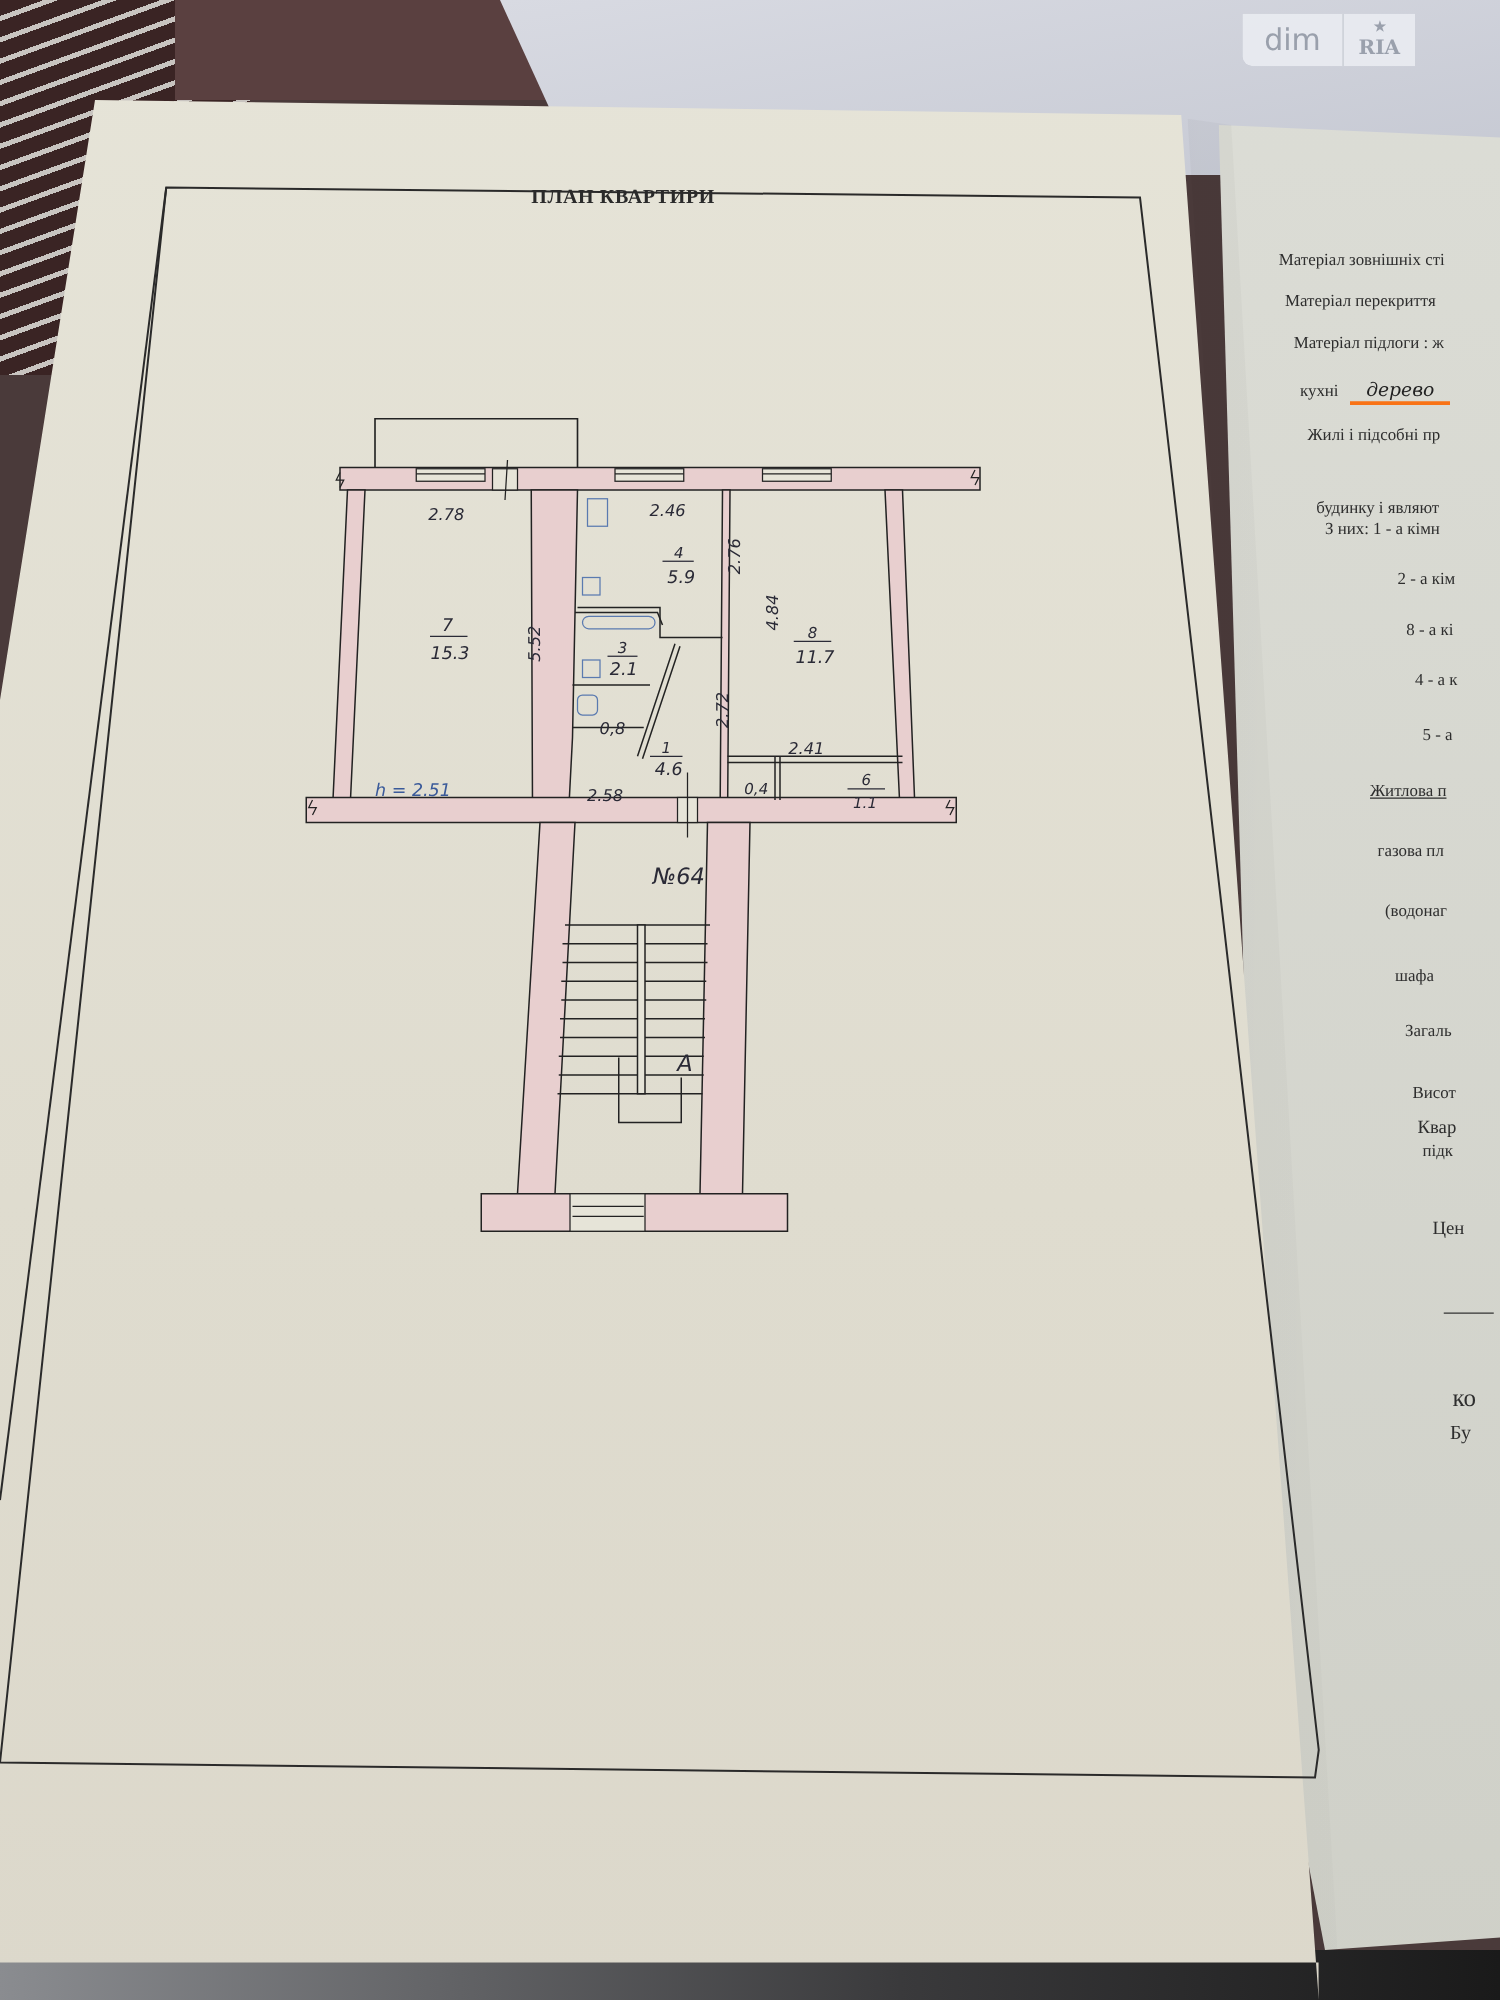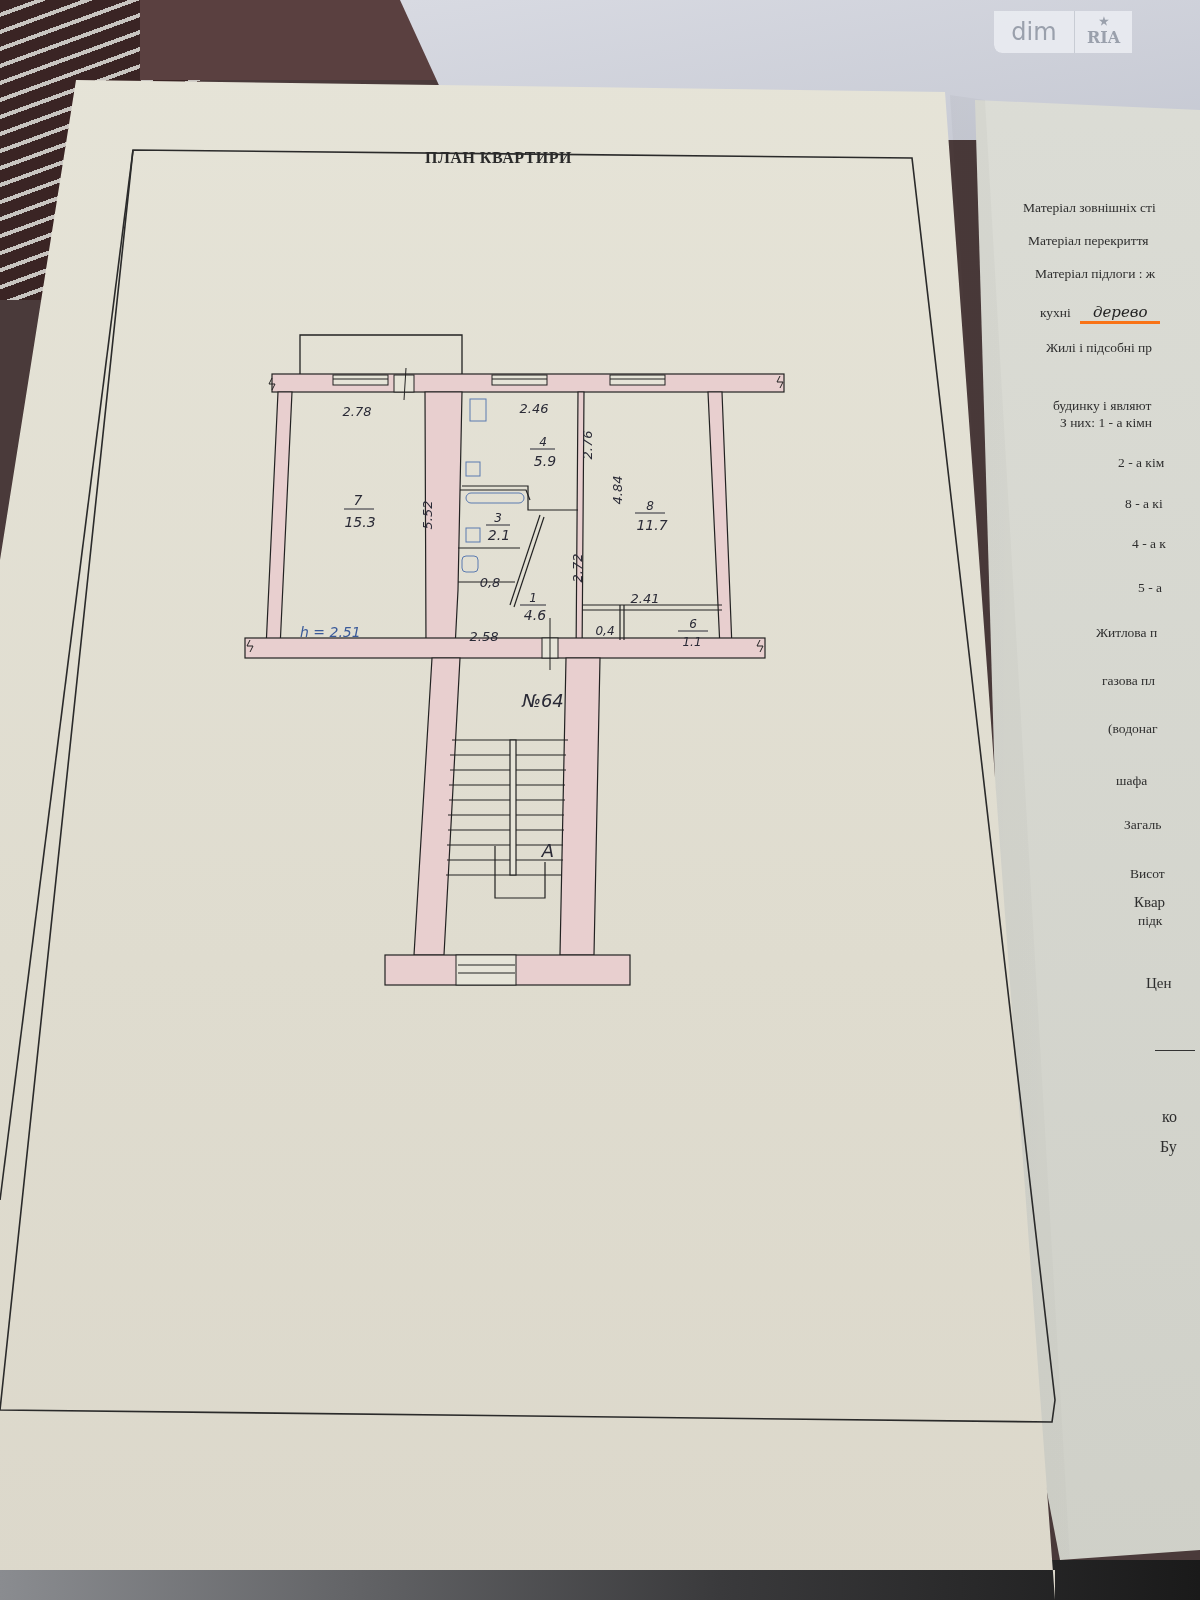--- a/index.html
+++ b/index.html
@@ -208,32 +208,32 @@
     <span>кухні</span>
     <span style="display:inline-block;border-bottom:3px solid #f97316;width:80px;margin-left:6px;text-align:center;"><span class="handwritten">дерево</span></span>
   </div>
   <div class="right-text" style="left:1046px;top:340px;text-align:center;">Жилі і підсобні пр</div>
   <div class="right-text" style="left:1053px;top:376px;margin-top:22px;">будинку і являют</div>
   <div class="right-text" style="left:1060px;top:415px;">З них:  1 - а кімн</div>
   <div class="right-text" style="left:1118px;top:455px;">2 - а кім</div>
   <div class="right-text" style="left:1125px;top:496px;">8 - а  кі</div>
   <div class="right-text" style="left:1132px;top:536px;">4 - а  к</div>
   <div class="right-text" style="left:1138px;top:580px;">5 - а</div>
-  <div class="right-text" style="left:1096px;top:625px;">Житлова п</div>
+  <div class="right-text" style="left:1096px;top:625px;text-decoration:underline;">Житлова п</div>
   <div class="right-text" style="left:1102px;top:673px;">газова пл</div>
   <div class="right-text" style="left:1108px;top:721px;">(водонаг</div>
   <div class="right-text" style="left:1116px;top:773px;">шафа</div>
   <div class="right-text" style="left:1124px;top:817px;">Загаль</div>
   <div class="right-text" style="left:1130px;top:866px;">Висот</div>
   <div class="right-text" style="left:1134px;top:894px;font-size:15px;">Квар</div>
   <div class="right-text" style="left:1138px;top:913px;">підк</div>
   <div class="right-text" style="left:1146px;top:975px;font-size:15px;">Цен</div>
   <div style="position:absolute;left:1155px;top:1050px;width:40px;border-top:1px solid #333;"></div>
   <div class="right-text" style="left:1160px;top:1110px;font-size:16px;margin-top:28px;">Бу</div>
-  <div class="right-text" style="left:1162px;top:1108px;font-size:16px;">ко</div>
+  <div class="right-text" style="left:1162px;top:1108px;font-size:20px;">ко</div>
 </div>
 
 <div class="watermark">
   <div class="wm-dim">dim</div>
   <div class="wm-ria">
     <span class="wm-star">★</span>
     <span>RIA</span>
   </div>
 </div>
 

